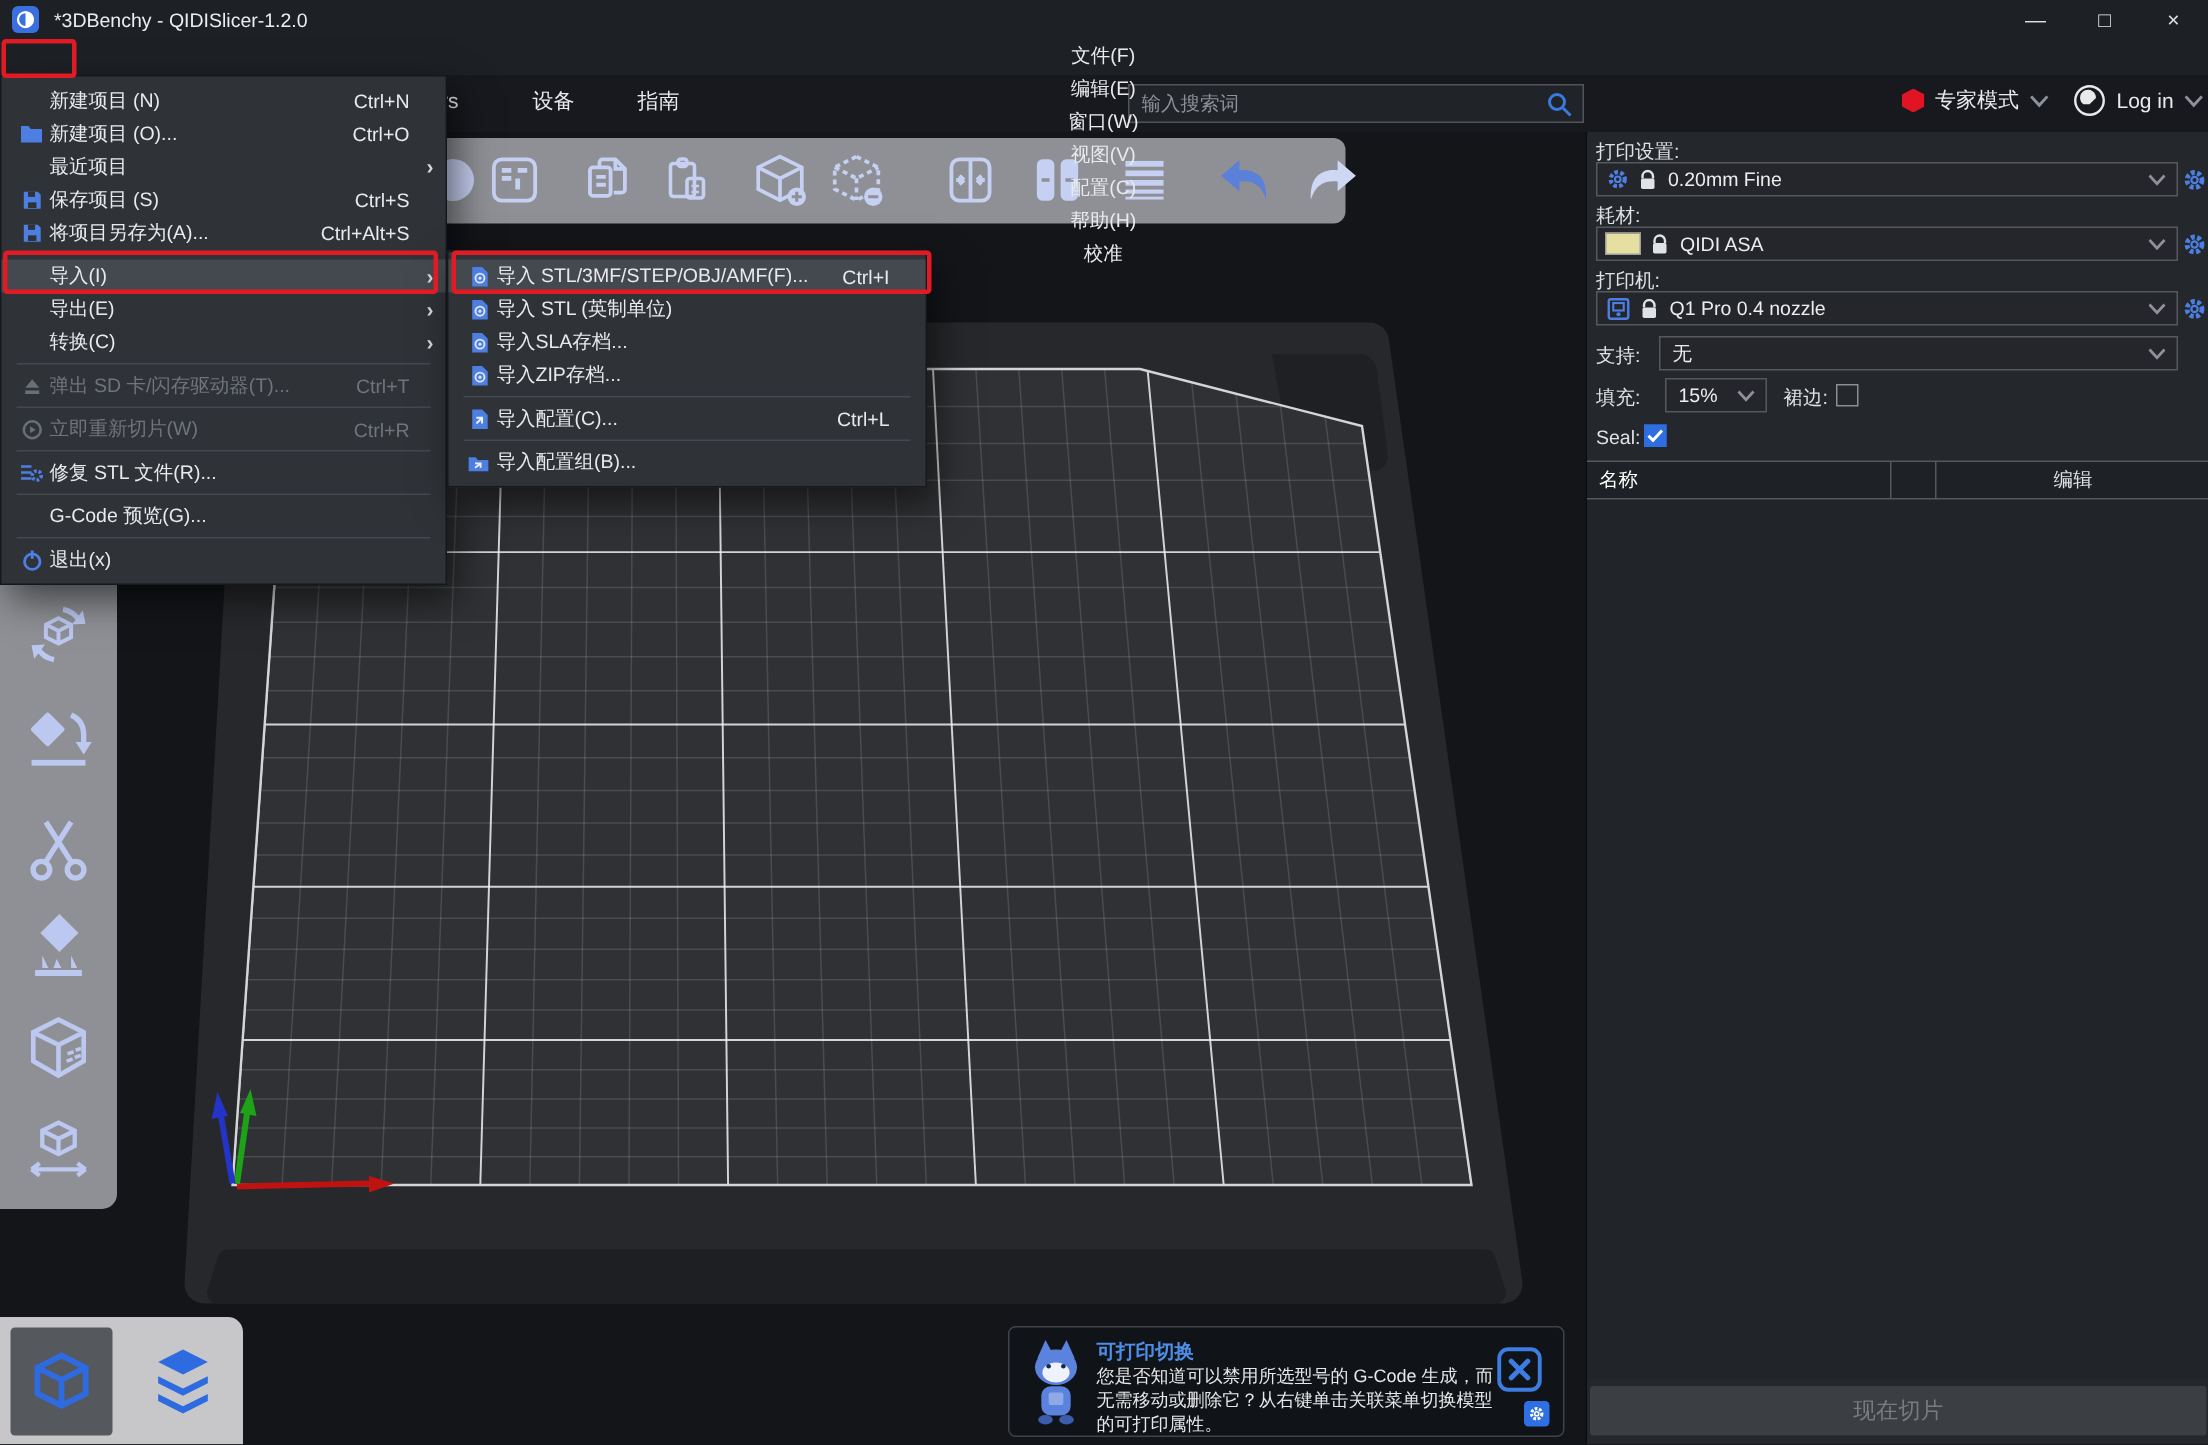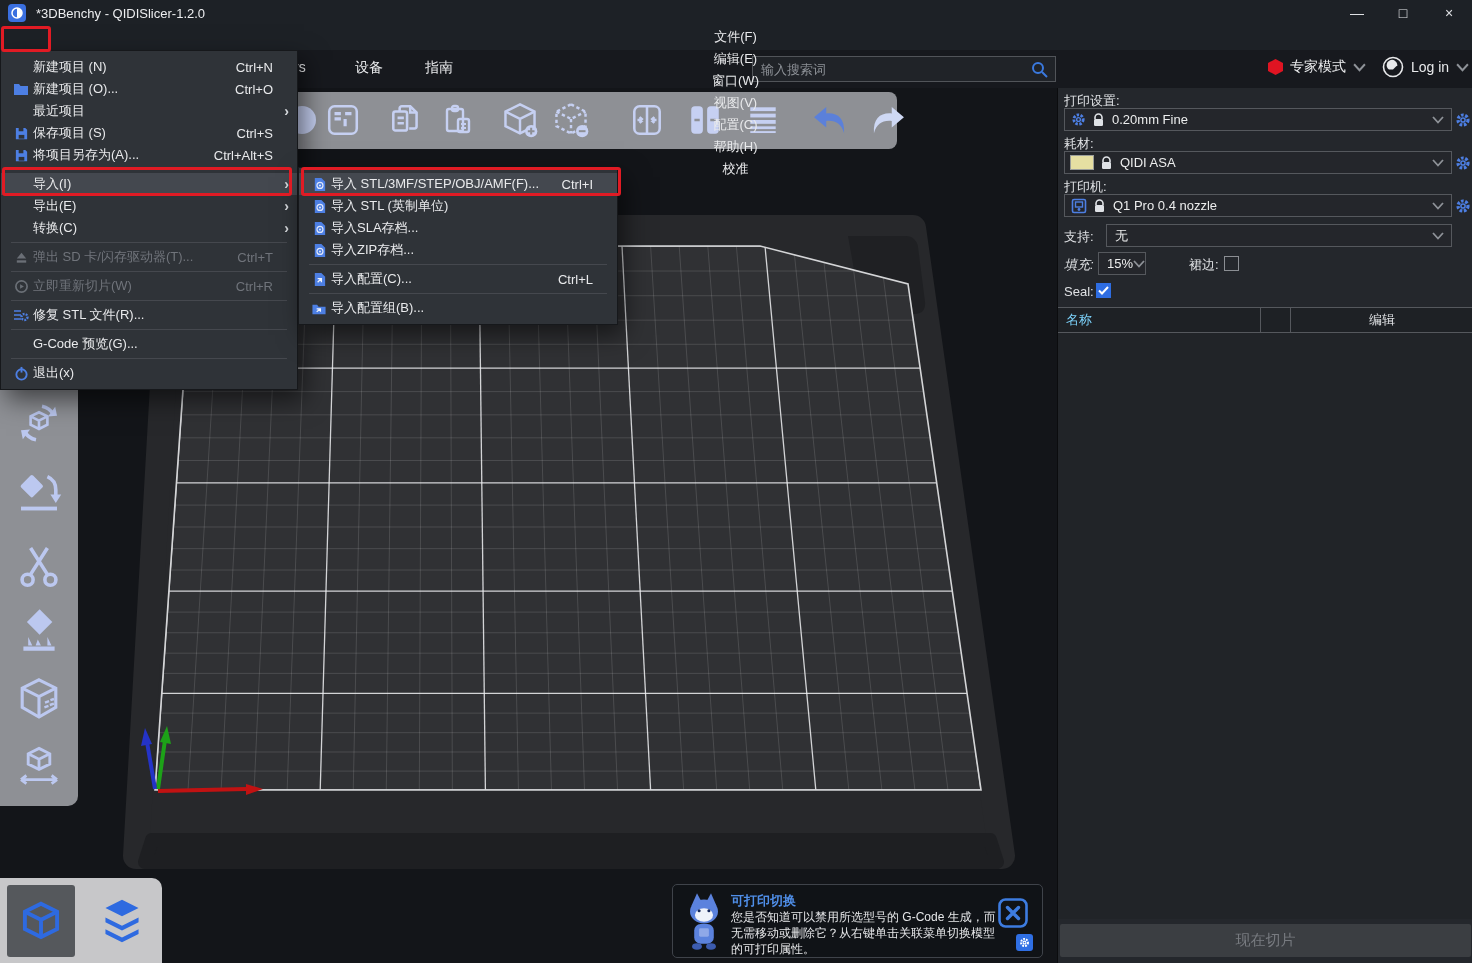--- a/index.html
+++ b/index.html
@@ -21,21 +21,21 @@
   .menubar{position:absolute;left:0;top:26px;width:100%;height:24px;background:#1d2126;
            display:flex;align-items:center;padding-left:6px;z-index:20;box-sizing:border-box;flex-direction:column;}
   .mbitem{padding:0 8px;height:22px;line-height:22px;font-size:13px;color:#e9eaec;margin-right:7px;}
 
   
   .topstrip{position:absolute;left:0;top:50px;width:100%;height:38px;background:#17191e;z-index:3;}
   .tab{position:absolute;top:9px;font-size:14px;color:#e9eaec;}
   .searchbox{position:absolute;left:752px;top:6px;width:304px;height:26px;background:#202328;
              border:1px solid #515459;box-sizing:border-box;display:flex;align-items:center;}
   .searchbox input{flex:1;background:transparent;border:none;outline:none;color:#8b5cf6;
-                   font-size:13px;padding:0 8px;font-family:Liberation Sans, sans-serif;}
+                   font-size:13px;padding:0 8px;font-family:Liberation Mono, monospace;}
   .searchbox input::placeholder{color:#8d9197;}
   .searchicon{margin-right:7px;display:flex;}
   .mode{position:absolute;left:1268px;top:8px;display:flex;align-items:center;gap:7px;}
   .hexagon{width:15px;height:16px;clip-path:polygon(50% 0,100% 25%,100% 75%,50% 100%,0 75%,0 25%);}
   .modelabel{font-size:14px;color:#e9eaec;}
   .login{position:absolute;left:1382px;top:6px;display:flex;align-items:center;gap:7px;}
   .loginlabel{font-size:14px;color:#e9eaec;}
 
   
   .viewport{position:absolute;left:0;top:88px;width:1057px;height:875px;background:#131519;overflow:hidden;}
@@ -79,21 +79,21 @@
   .sideg{position:absolute;left:396px;width:17px;height:17px;display:flex;align-items:center;justify-content:center;}
   .swatch{width:24px;height:15px;margin-left:5px;border:1px solid #9b9e9a;box-sizing:border-box;}
   .ilock{margin-left:7px;display:flex;}
   .iblue{margin-left:6px;display:flex;}
   .cb{width:15px;height:15px;border:1px solid #8b8e93;box-sizing:border-box;background:transparent;}
   .cb.checked{background:#2e6de2;border-color:#2e6de2;display:flex;align-items:center;justify-content:center;}
   .otable{position:absolute;left:0px;top:219px;width:415px;height:611px;background:#212428;
           border-top:1px solid #55585d;}
   .ohead{display:flex;height:24px;background:#1e2125;border-bottom:1px solid #55585d;}
   .ohead .c1{width:203px;border-right:1px solid #55585d;display:flex;align-items:center;padding-left:8px;
-             font-size:13px;color:#7dd3fc;box-sizing:border-box;}
+             font-size:13px;color:#ffffff;box-sizing:border-box;}
   .ohead .c2{width:30px;border-right:1px solid #55585d;box-sizing:border-box;}
   .ohead .c3{flex:1;display:flex;align-items:center;justify-content:center;font-size:13px;color:#dfe1e4;}
   .slicebtn{position:absolute;left:2px;top:836px;width:411px;height:33px;background:#3b3e42;
             border-radius:2px;display:flex;align-items:center;justify-content:center;
             font-size:15px;color:#787b80;}
 
   
   .menu{position:absolute;background:#2f3338;border:1px solid #16181b;
         box-shadow:6px 10px 24px rgba(0,0,0,.55);z-index:50;padding:5px 0;box-sizing:border-box;}
   #file-menu{left:0;top:50px;width:298px;}
@@ -513,22 +513,22 @@
     <span class="rp-label" style="top:140px;">支持:</span>
     <div class="sel" style="left:48px;top:136px;width:346px;">
       <span class="stext">无</span>
       <span class="chev">
           <svg width="12" height="8" viewBox="0 0 12 8">
             <path d="M1 1 L6 6.5 L11 1" fill="none" stroke="#8e9298" stroke-width="1.8"></path>
           </svg>
         </span>
     </div>
 
-    <span class="rp-label" style="top:168px;font-style:italic;">填充:</span>
-    <div class="sel" style="left:40px;top:164px;width:48px;">
+    <span class="rp-label" style="top:168px;">填充:</span>
+    <div class="sel" style="left:52px;top:164px;width:68px;">
       <span class="stext">15%</span>
       <span class="chev">
           <svg width="12" height="8" viewBox="0 0 12 8">
             <path d="M1 1 L6 6.5 L11 1" fill="none" stroke="#8e9298" stroke-width="1.8"></path>
           </svg>
         </span>
     </div>
     <span class="rp-label" style="left:131px;top:168px;">裙边:</span>
     <span class="cb" style="position:absolute;left:166px;top:168px;"></span>
 

